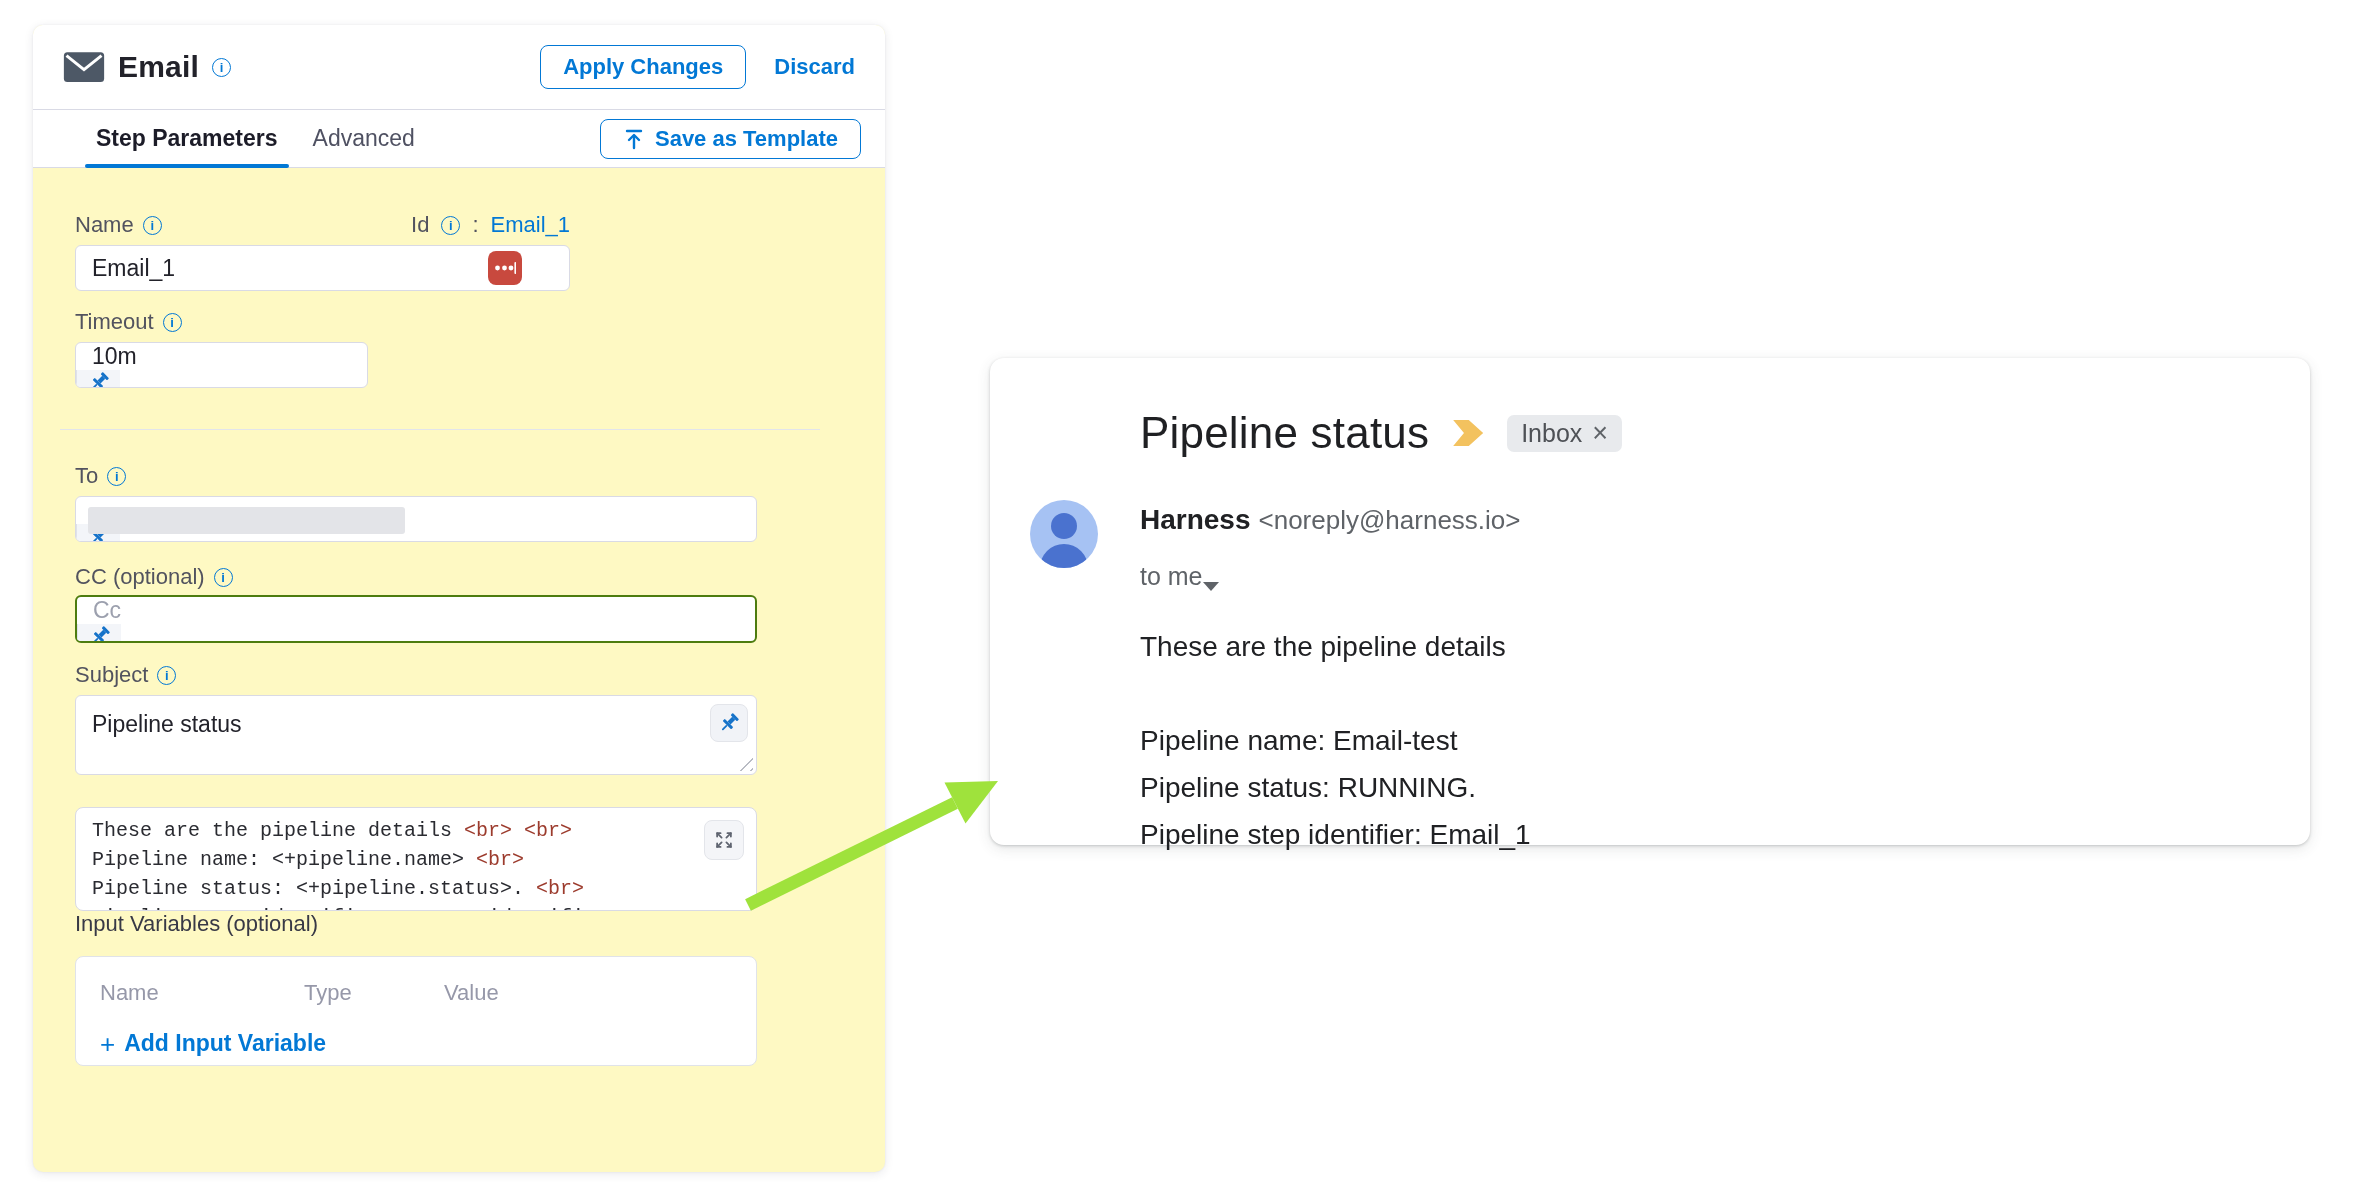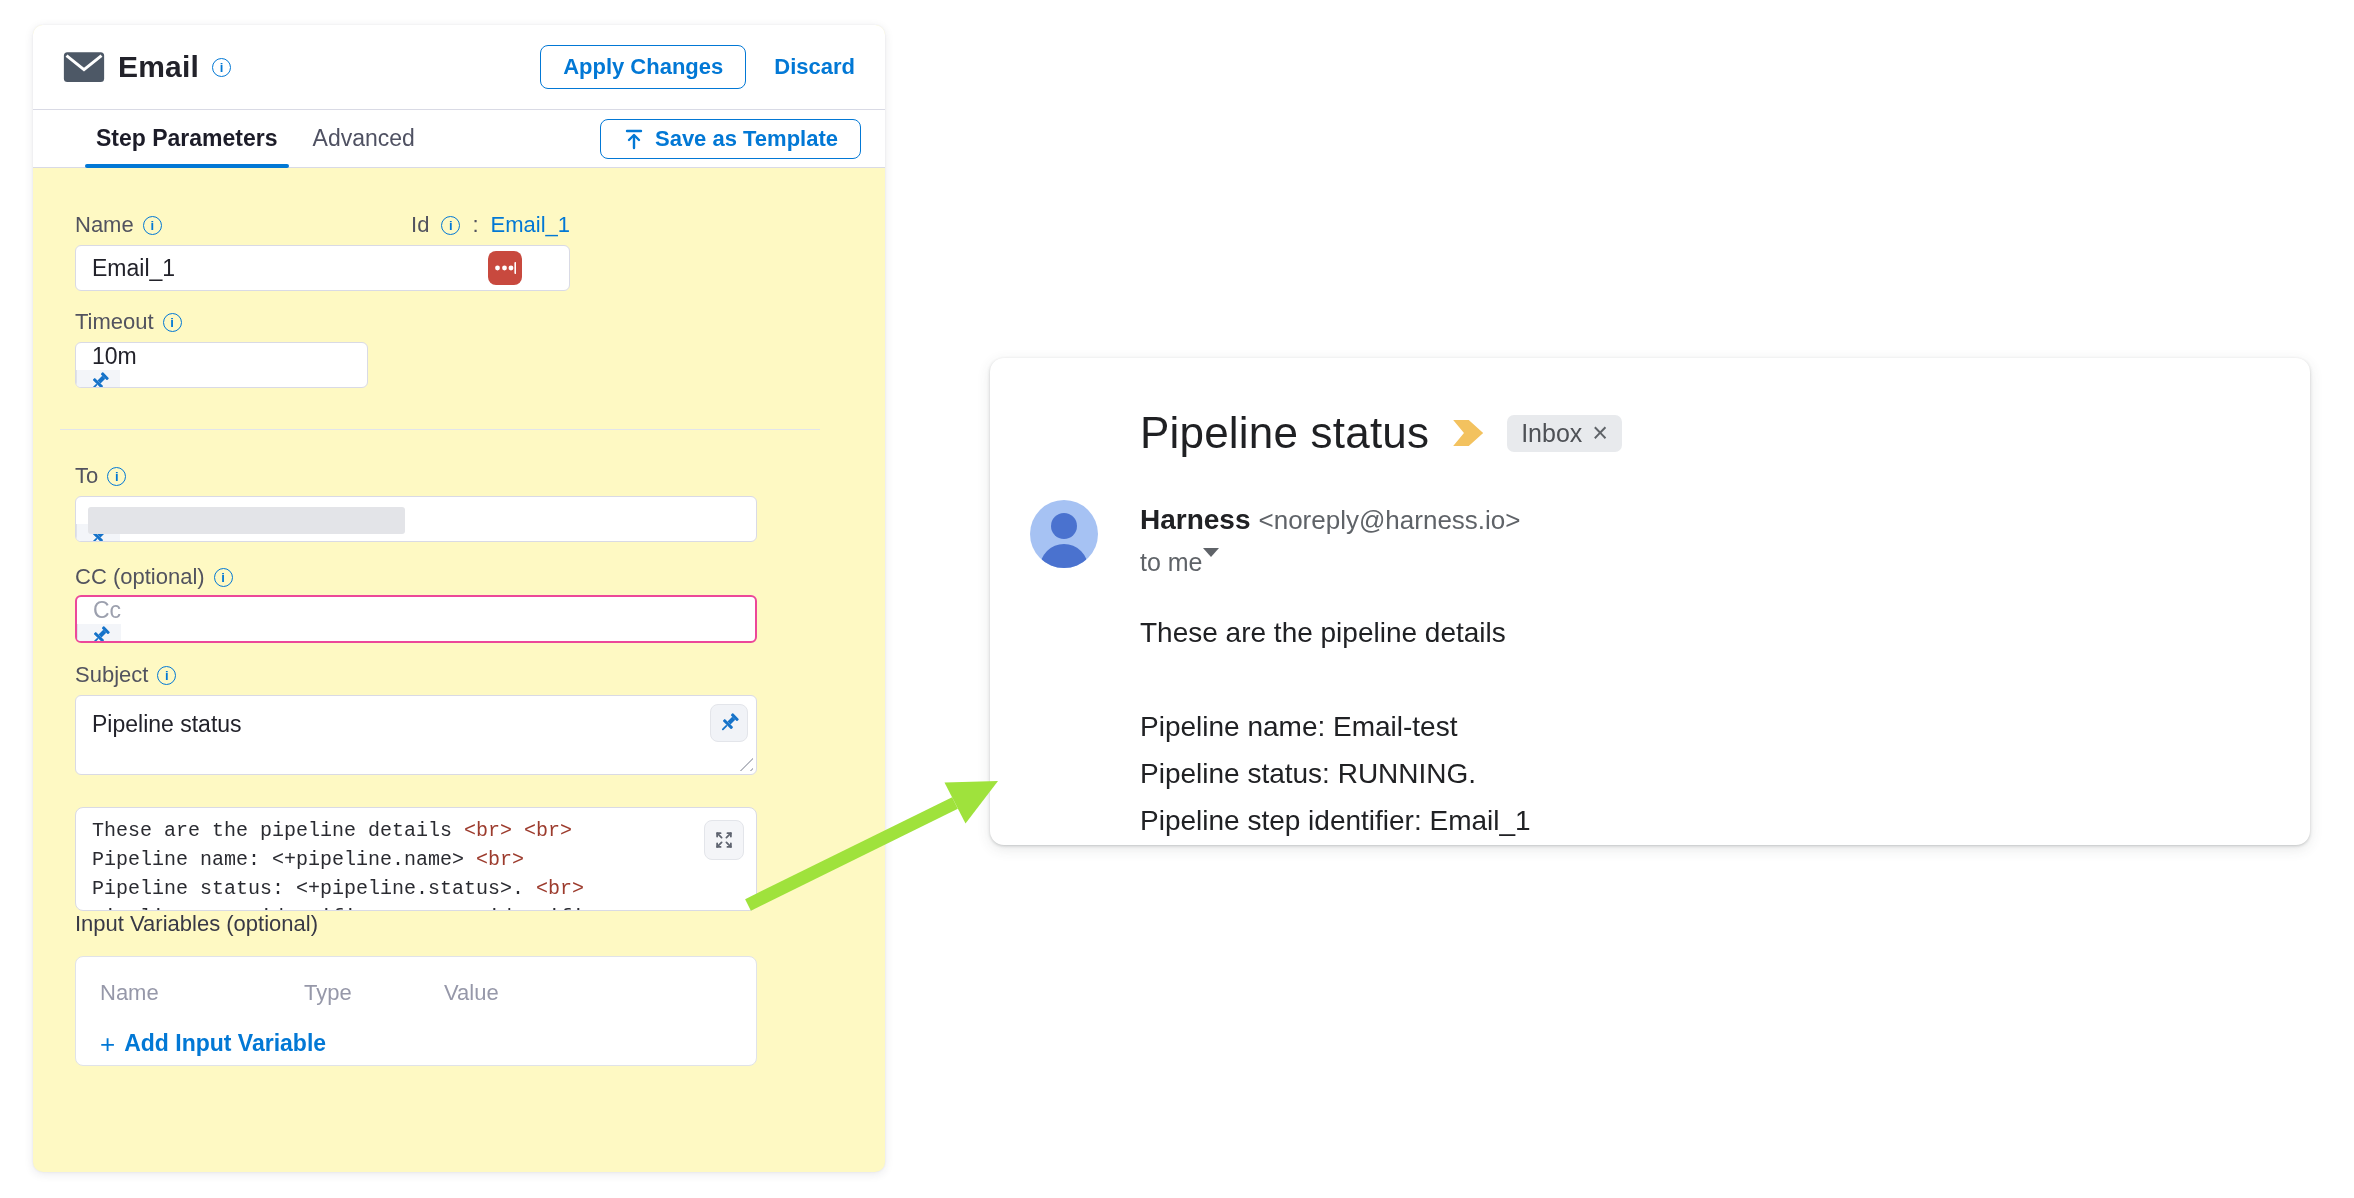--- a/index.html
+++ b/index.html
@@ -84,21 +84,21 @@
     display:flex; align-items:center; justify-content:center; cursor:pointer;
   }
   .w-timeout{ width:293px; margin-bottom:0; }
   .w-wide{ width:682px; }
   .divider{ border:none; border-top:1px solid #e2e5eb; margin:41px 0 33px -15px; width:760px; }
   .mb-row{ margin-bottom:22px; }
   .redacted{
     position:absolute; left:12px; top:10px; width:317px; height:27px;
     background:#e3e4e8; border-radius:3px; pointer-events:none;
   }
-  .cc-group{ border:2px solid #ec4899; height:48px; }
+  .cc-group{ border:2px solid #4d7c0f; height:48px; }
   .cc-group input::placeholder{ color:#9ca0ae; }
 
   .subject-area{
     position:relative; width:682px; height:80px; background:#fff;
     border:1px solid #d9dae5; border-radius:6px; margin-bottom:32px;
   }
   .subject-text{ font-size:23px; color:#22222a; padding:15px 16px; }
   .corner-btn{
     position:absolute; top:8px; right:8px; width:38px; height:38px;
     background:#f1f3f7; border:1px solid #e3e5ea; border-radius:8px;
@@ -177,21 +177,21 @@
     width:26px; height:26px; border-radius:50%; background:#4a72cf;
   }
   .avatar::after{
     content:""; position:absolute; left:50%; top:44px; transform:translateX(-50%);
     width:48px; height:36px; border-radius:24px 24px 0 0; background:#4a72cf;
   }
   .sender-lines{ padding-top:4px; }
   .sender-name-line{ font-size:28px; color:#202124; }
   .sender-name{ font-weight:700; }
   .sender-email{ font-weight:400; color:#5f6368; font-size:26px; margin-left:8px; }
-  .to-line{ margin-top:12px; font-size:25px; color:#5f6368; display:flex; align-items:flex-start; cursor:pointer;}
+  .to-line{ margin-top:26px; font-size:25px; color:#5f6368; display:flex; align-items:flex-end; cursor:pointer;}
   .caret-down{
     width:0; height:0; border-left:8px solid transparent; border-right:8px solid transparent;
     border-top:9px solid #5f6368; display:inline-block;
   }
 
   .mail-body{ margin-left:110px; margin-top:32px; font-size:28px; color:#202124; }
   .mail-line{ min-height:47px; line-height:47px; }
 
   
   .arrow-svg{ position:absolute; left:740px; top:765px; pointer-events:none; }

